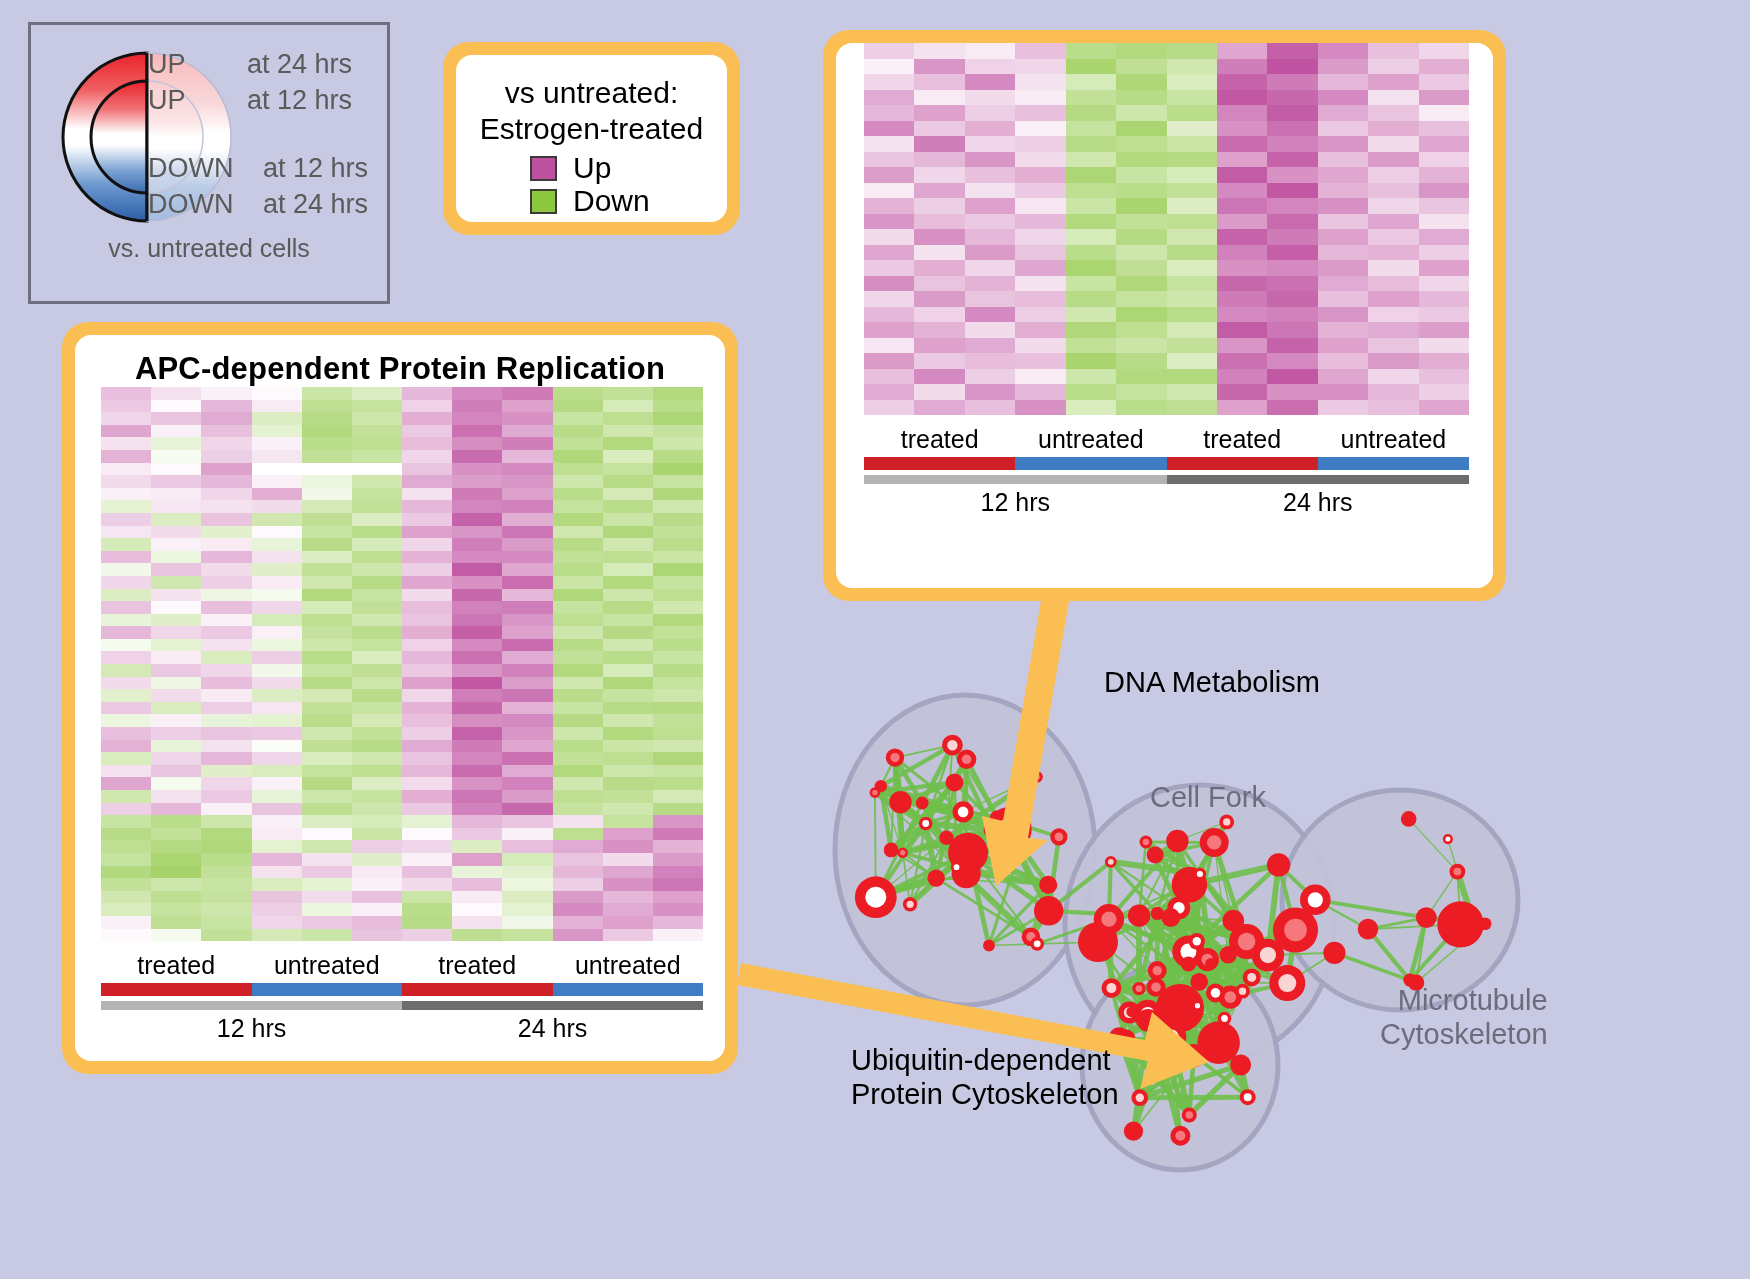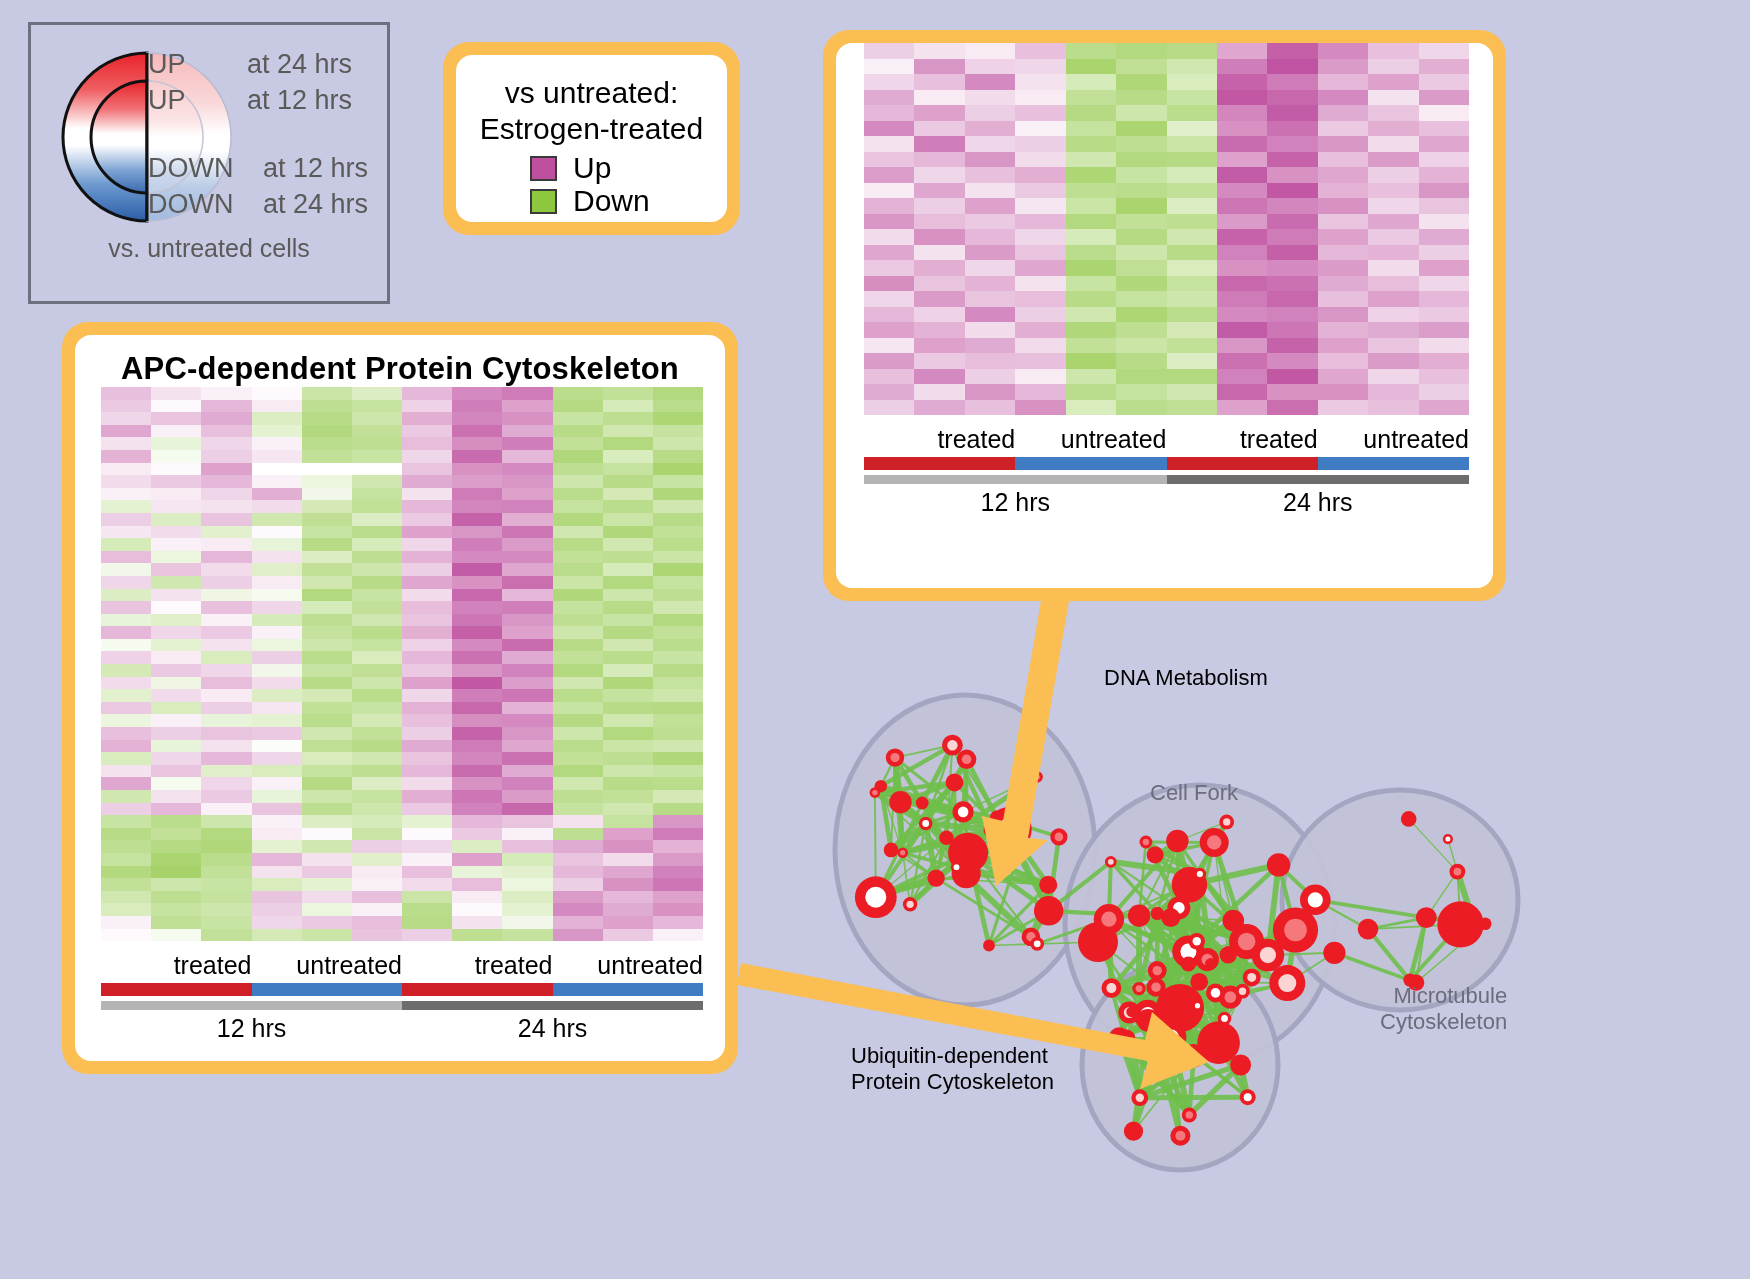--- a/index.html
+++ b/index.html
@@ -62,30 +62,30 @@
     text-align:center;font-size:30px;color:#000;font-weight:bold;
     padding-top:14px;letter-spacing:.2px;
   }
   #apc-panel .hm-title{font-size:31px;padding-top:16px;}
 
   .hm-grid{display:grid;width:100%;}
   .hm-cell{width:100%;}
 
   .axis-wrap{margin-top:10px;}
   .axis-labels{display:grid;grid-template-columns:repeat(4,1fr);}
-  .axis-labels span{text-align:right;font-size:25px;color:#000;}
+  .axis-labels span{text-align:center;font-size:25px;color:#000;}
   .tbar{display:grid;grid-template-columns:repeat(4,1fr);height:13px;margin-top:3px;}
   .tbar i{display:block;height:100%;}
   .hbar{display:grid;grid-template-columns:1fr 1fr;height:9px;margin-top:5px;}
   .hbar i{display:block;height:100%;}
   .hlabels{display:grid;grid-template-columns:1fr 1fr;margin-top:4px;}
   .hlabels span{text-align:center;font-size:25px;color:#000;}
 
   
-  .netlabel{font-size:22px;white-space:pre-line;line-height:1.18;}
+  .netlabel{font-size:29px;white-space:pre-line;line-height:1.18;}
   #lab-dna{left:1104px;top:665px;color:#000;}
   #lab-cc{left:1150px;top:780px;color:#6b6c7c;}
   #lab-mt{left:1380px;top:983px;color:#6b6c7c;text-align:right;}
   #lab-ub{left:851px;top:1043px;color:#000;}
 
   #netsvg{left:780px;top:620px;}
   #arrowsvg{left:0;top:0;}
 </style>
 </head>
 <body>
@@ -485,21 +485,21 @@
             <span>12 hrs</span>
             <span>24 hrs</span>
           </div>
       </div>
     </div>
   </div>
 </div>
 
 <div class="abs opanel" id="apc-panel">
   <div class="inner">
-    <div class="hm-title">APC-dependent Protein Cytoskeleton</div>
+    <div class="hm-title">APC-dependent Protein Replication</div>
     <div style="padding:0 22px 0 26px;">
       <div class="hm-grid" id="hm-apc" style="grid-template-columns: repeat(12, 1fr); grid-auto-rows: 12.6px;">
           <div class="hm-cell" style="background:rgb(232,192,221)"></div>
           <div class="hm-cell" style="background:rgb(244,226,239)"></div>
           <div class="hm-cell" style="background:rgb(250,241,248)"></div>
           <div class="hm-cell" style="background:rgb(253,249,252)"></div>
           <div class="hm-cell" style="background:rgb(203,229,167)"></div>
           <div class="hm-cell" style="background:rgb(220,237,196)"></div>
           <div class="hm-cell" style="background:rgb(229,183,216)"></div>
           <div class="hm-cell" style="background:rgb(212,138,192)"></div>

